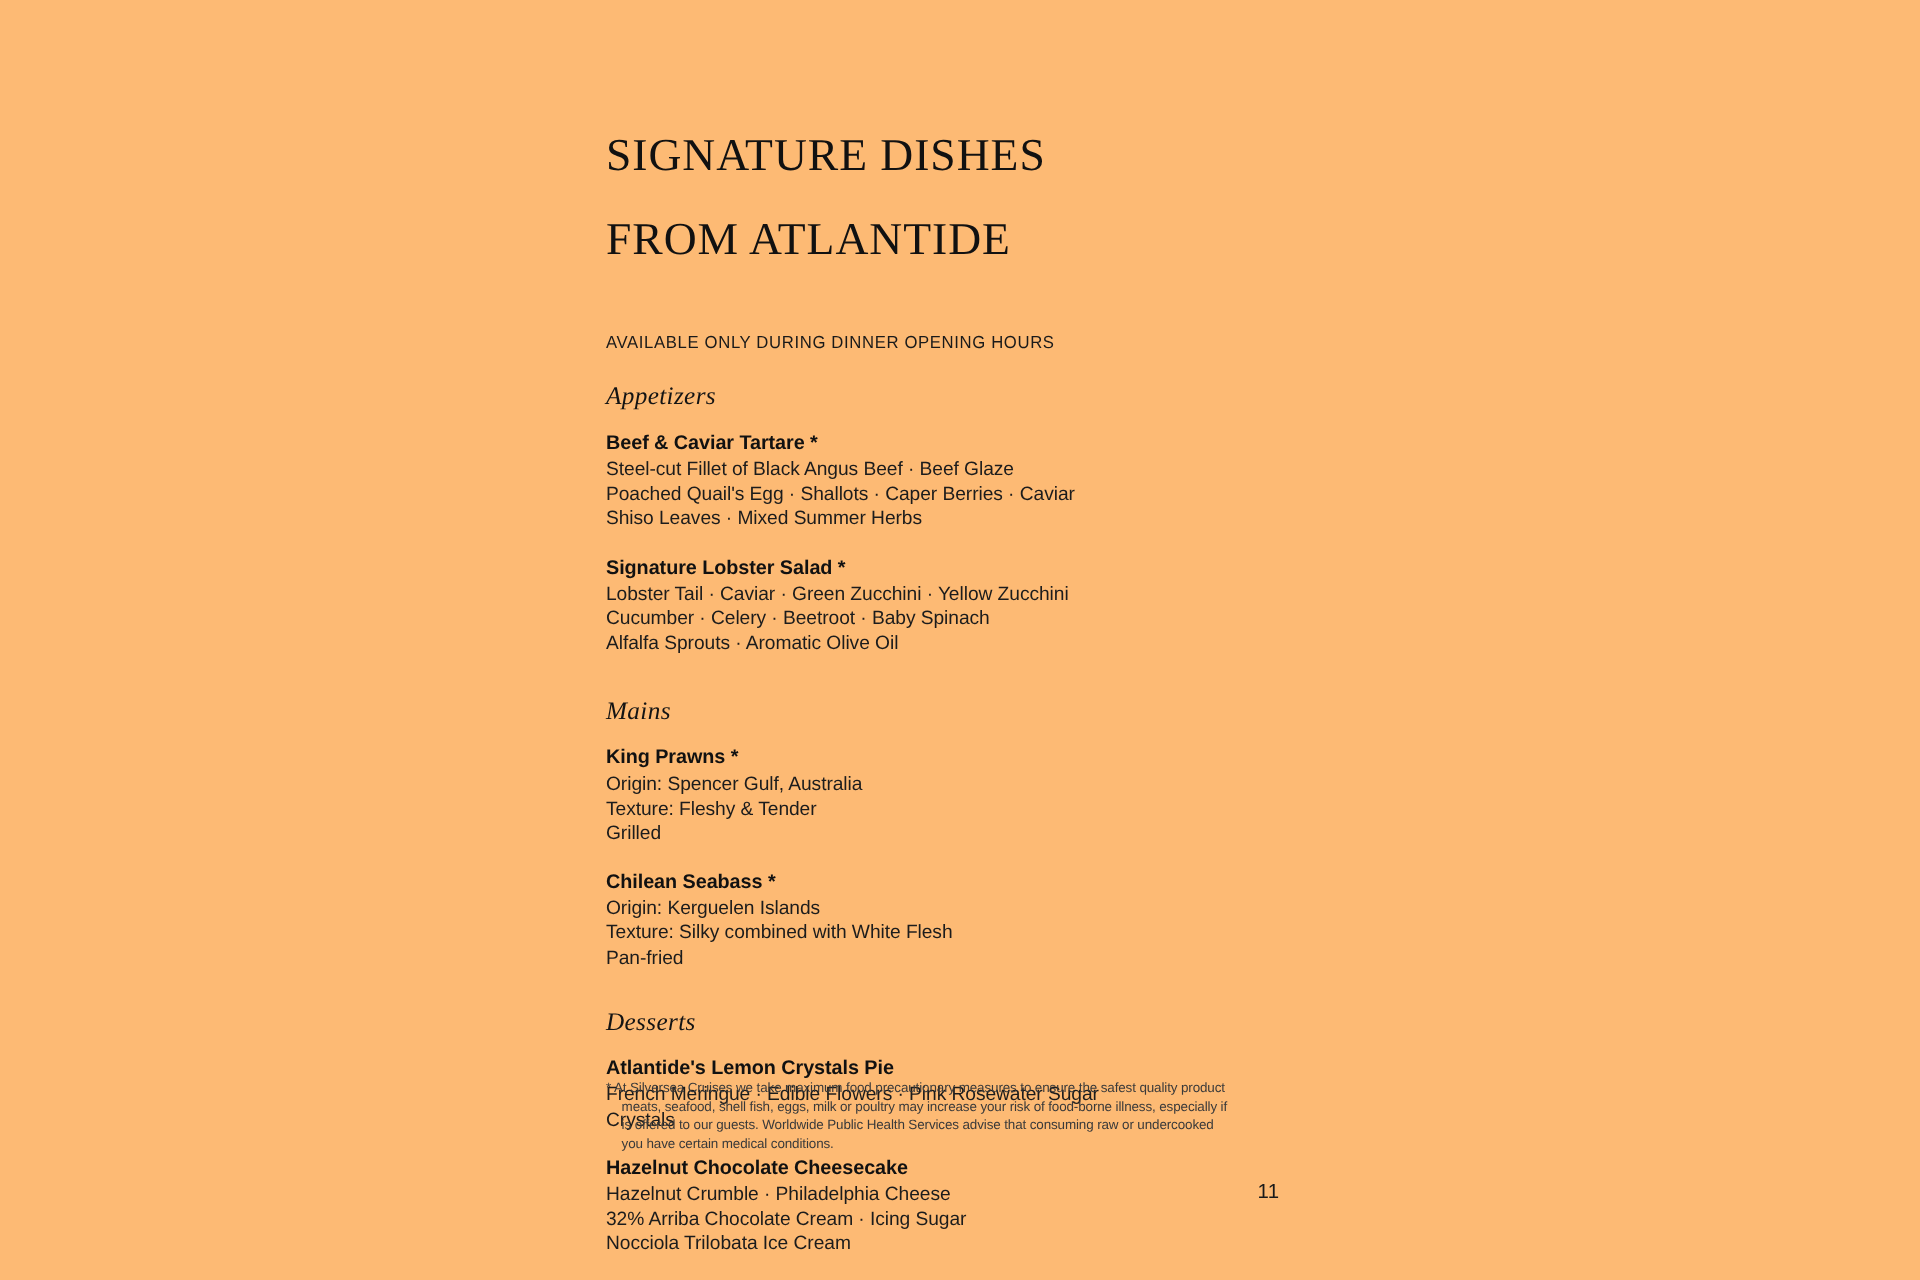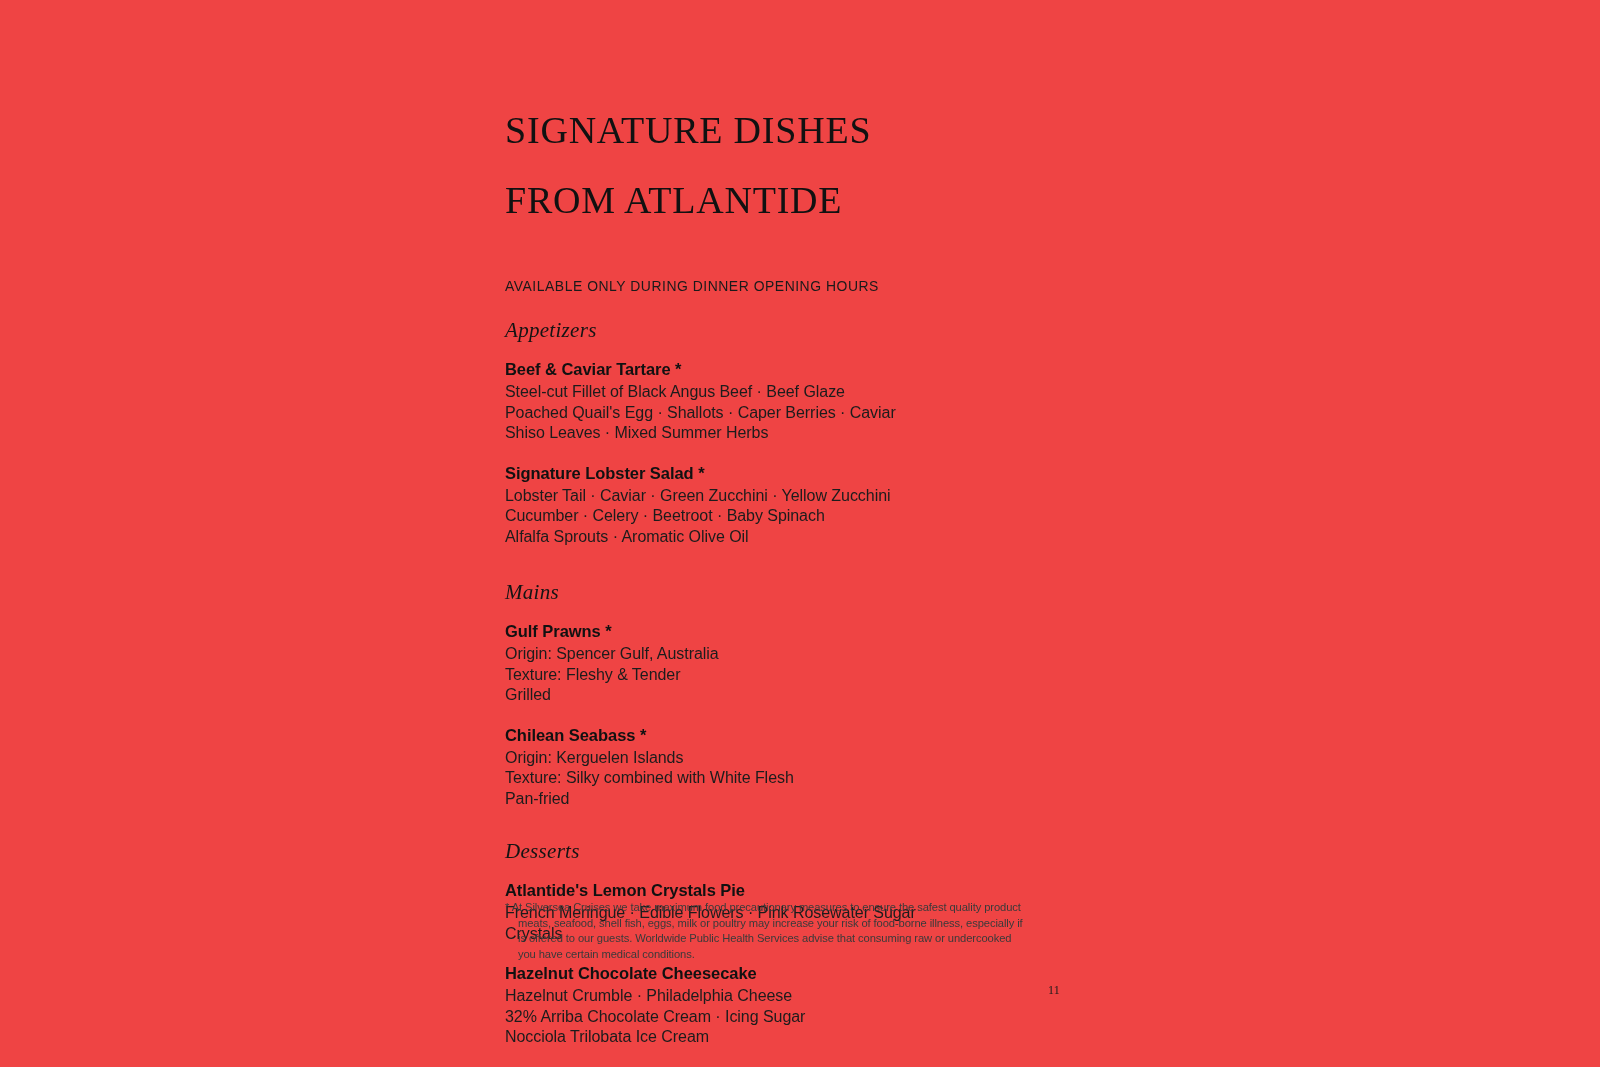--- a/index.html
+++ b/index.html
@@ -13,21 +13,21 @@
     overflow: hidden;
     font-family: "Liberation Sans", sans-serif;
     color: #1a1a1a;
     -webkit-font-smoothing: antialiased;
   }
 
   .page {
     position: relative;
     width: 1600px;
     height: 1067px;
-    background: #ef4444;
+    background: #fdba74;
   }
 
   .content {
     position: absolute;
     left: 505px;
     top: 78px;
     width: 600px;
   }
 
   
@@ -121,22 +121,22 @@
   .footnote-line.cont {
     padding-left: 13px;
     text-indent: 0;
   }
 
   
   .page-number {
     position: absolute;
     left: 1048px;
     top: 983px;
-    font-family: Liberation Serif, serif;
-    font-size: 12px;
+    font-family: Liberation Sans, sans-serif;
+    font-size: 17px;
     color: #1a1a1a;
     letter-spacing: 0.2px;
   }
 </style>
 </head>
 <body>
 
 <div class="page">
 
   <div class="content">
@@ -163,21 +163,21 @@
         <div class="dish-line">Lobster Tail · Caviar · Green Zucchini · Yellow Zucchini</div>
         <div class="dish-line">Cucumber · Celery · Beetroot · Baby Spinach</div>
         <div class="dish-line">Alfalfa Sprouts · Aromatic Olive Oil</div>
       </div>
     </div>
 
     <div class="section mains">
       <div class="section-heading">Mains</div>
 
       <div class="dish">
-        <div class="dish-name">Gulf Prawns *</div>
+        <div class="dish-name">King Prawns *</div>
         <div class="dish-line">Origin: Spencer Gulf, Australia</div>
         <div class="dish-line">Texture: Fleshy &amp; Tender</div>
         <div class="dish-line">Grilled</div>
       </div>
 
       <div class="dish">
         <div class="dish-name">Chilean Seabass *</div>
         <div class="dish-line">Origin: Kerguelen Islands</div>
         <div class="dish-line">Texture: Silky combined with White Flesh</div>
         <div class="dish-line">Pan-fried</div>

